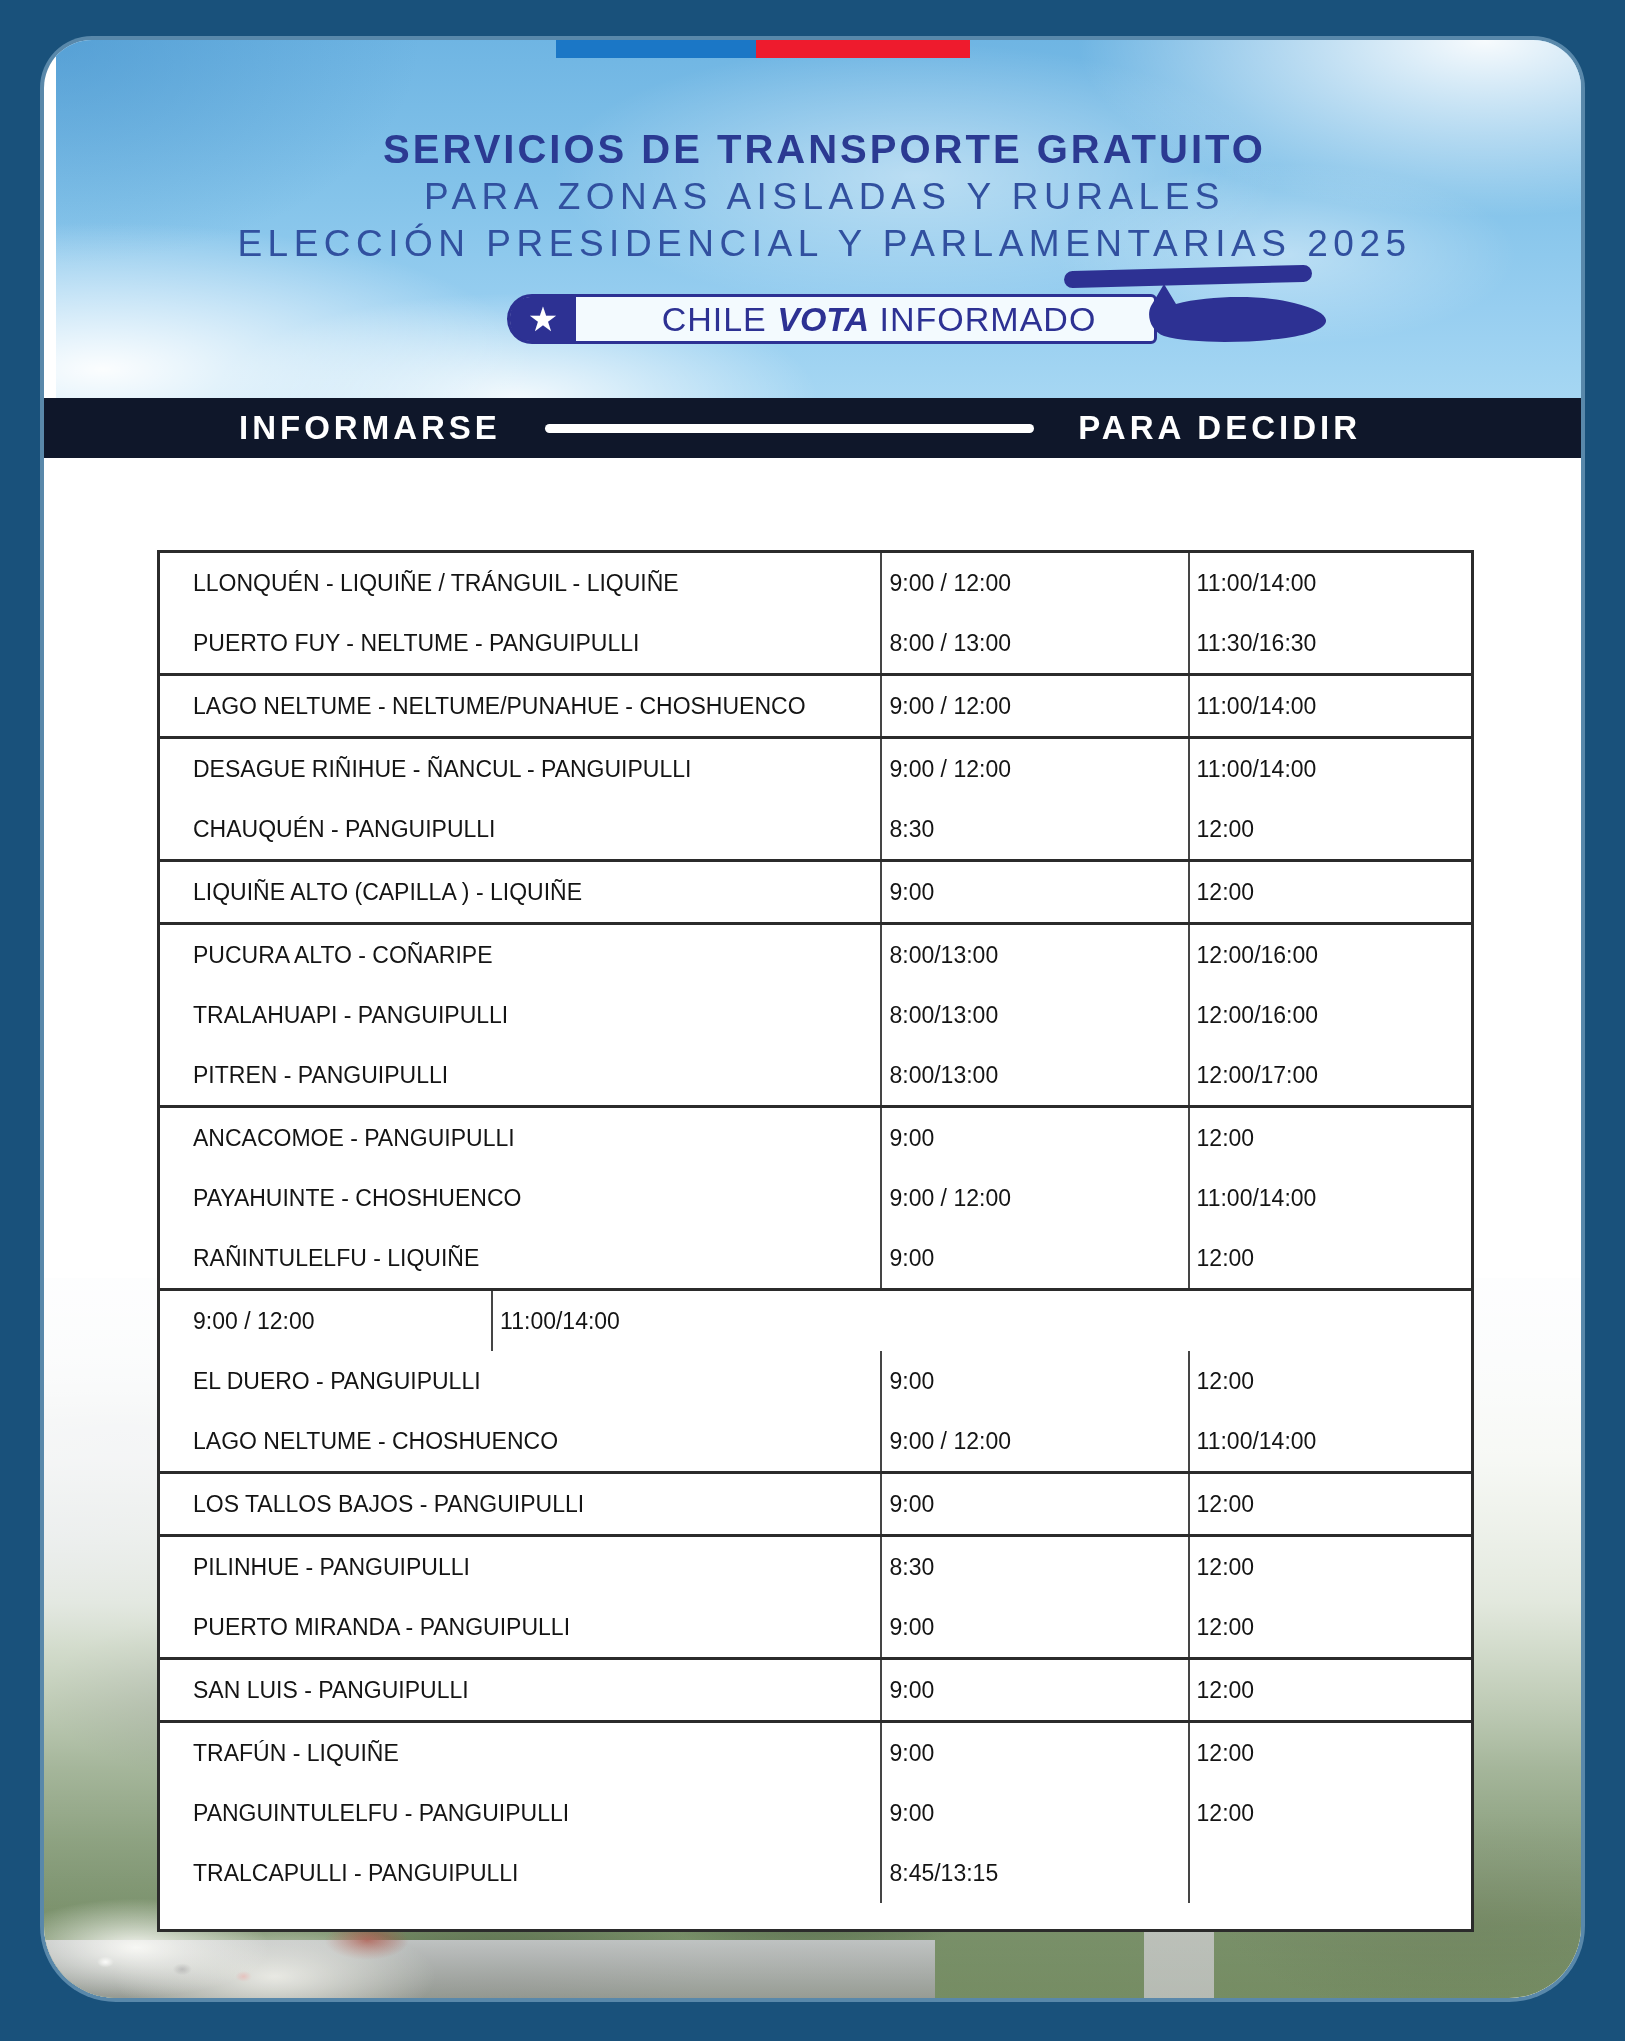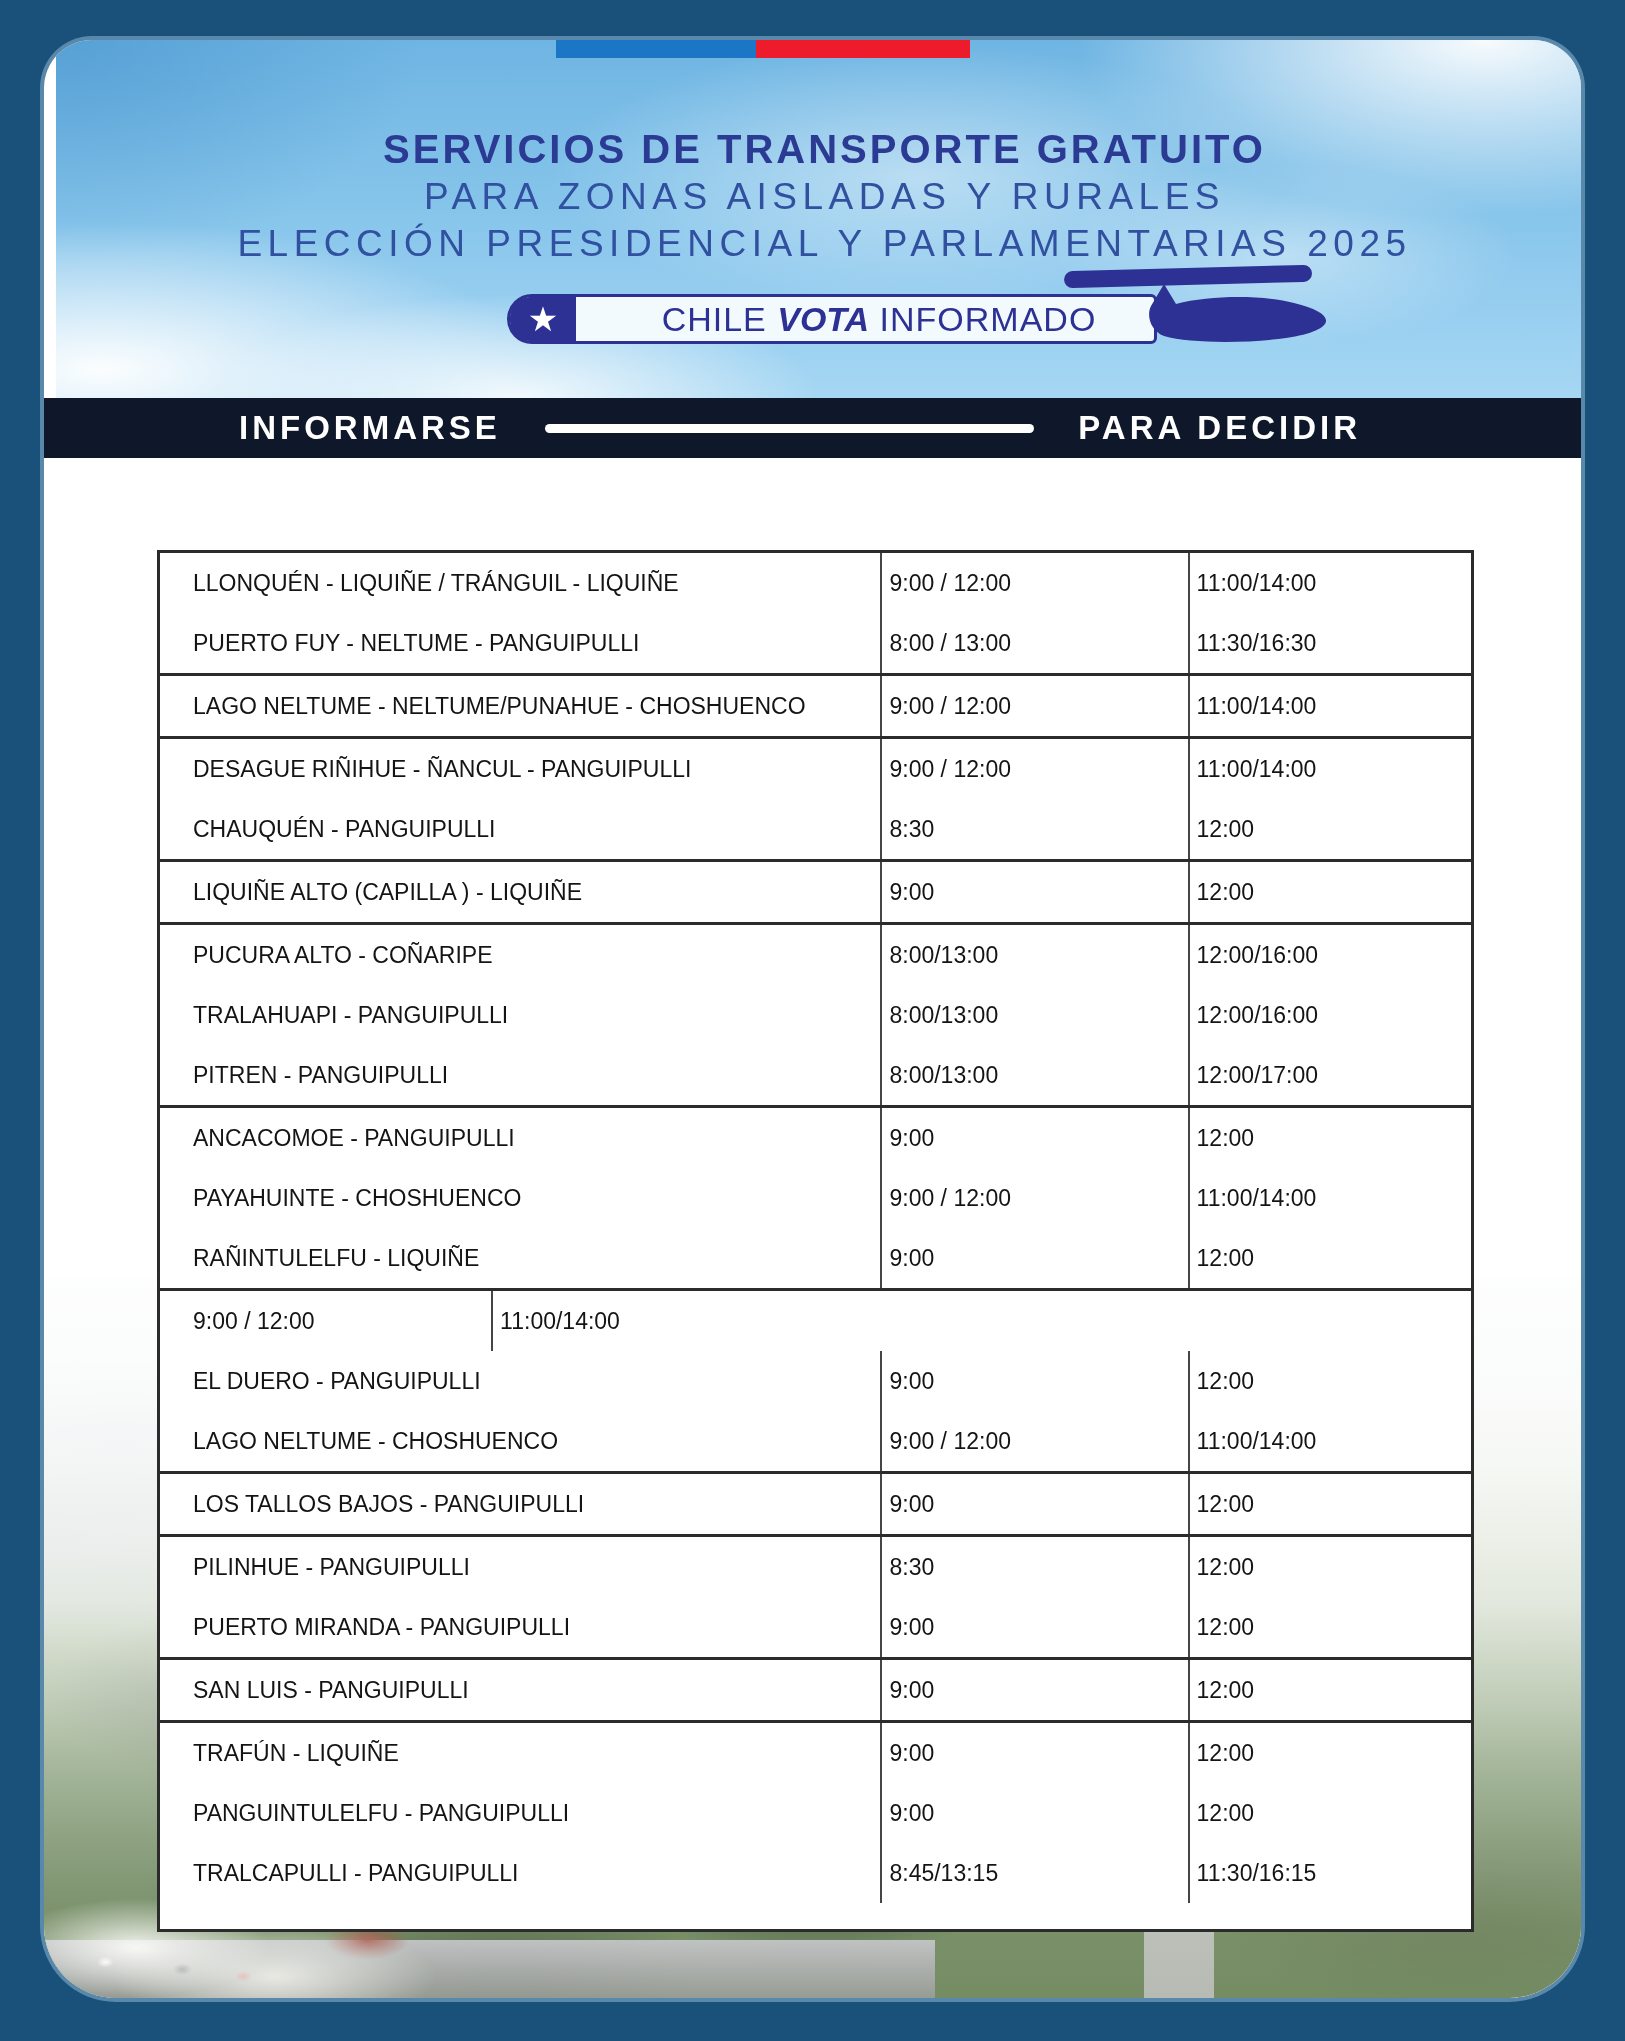--- a/index.html
+++ b/index.html
@@ -297,21 +297,20 @@
             <div class="tcell c-ret">12:00</div>
           </div>
           <div class="trow">
             <div class="tcell c-route">PANGUINTULELFU - PANGUIPULLI</div>
             <div class="tcell c-dep">9:00</div>
             <div class="tcell c-ret">12:00</div>
           </div>
           <div class="trow">
             <div class="tcell c-route">TRALCAPULLI - PANGUIPULLI</div>
             <div class="tcell c-dep">8:45/13:15</div>
-            <div class="tcell c-ret">11:30/16:15</div>
           </div>
         </div>
       </div>
   </div>
 
 </div>
 
 <div class="flag-stripe">
   <div class="blue"></div>
   <div class="red"></div>

